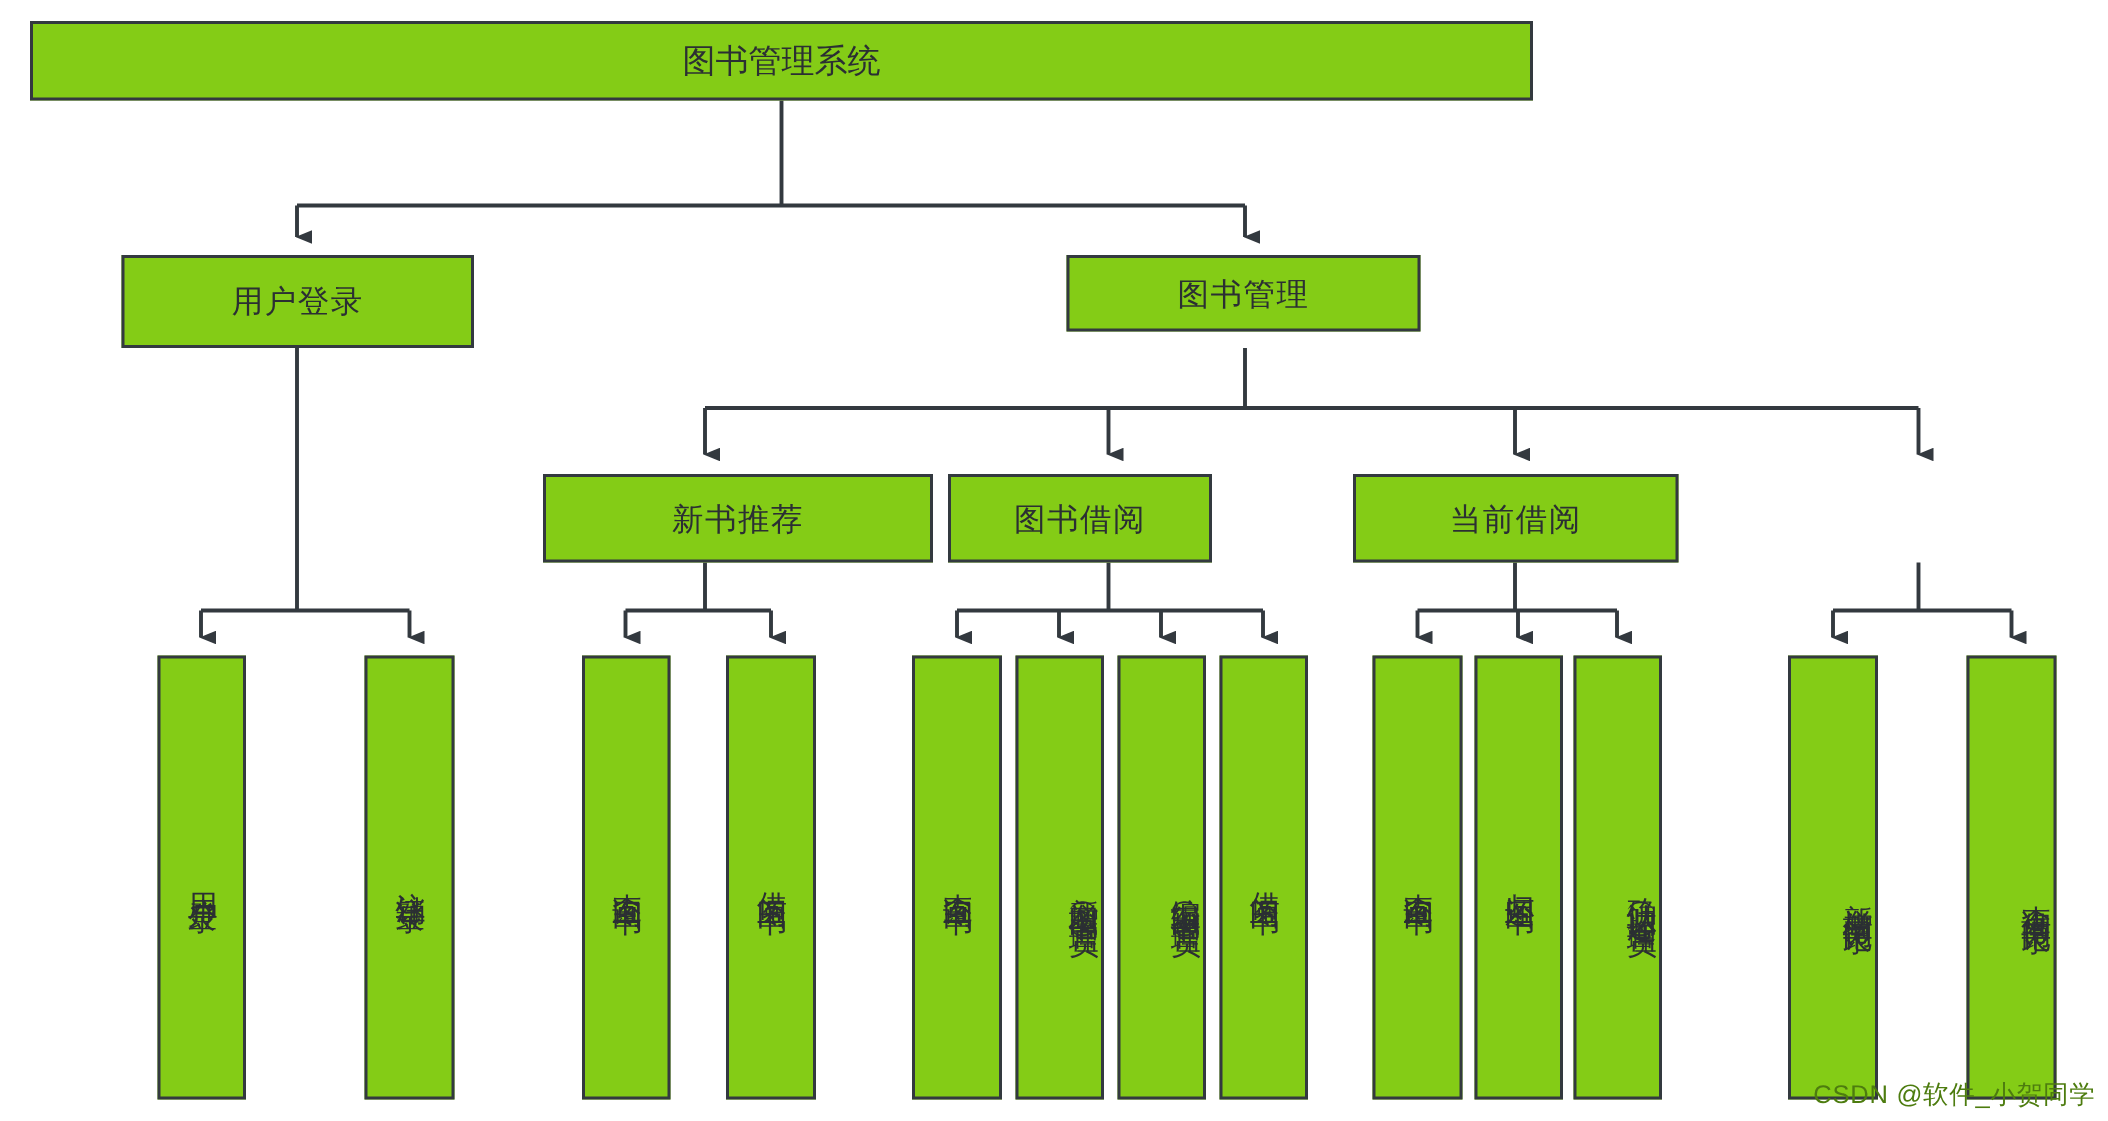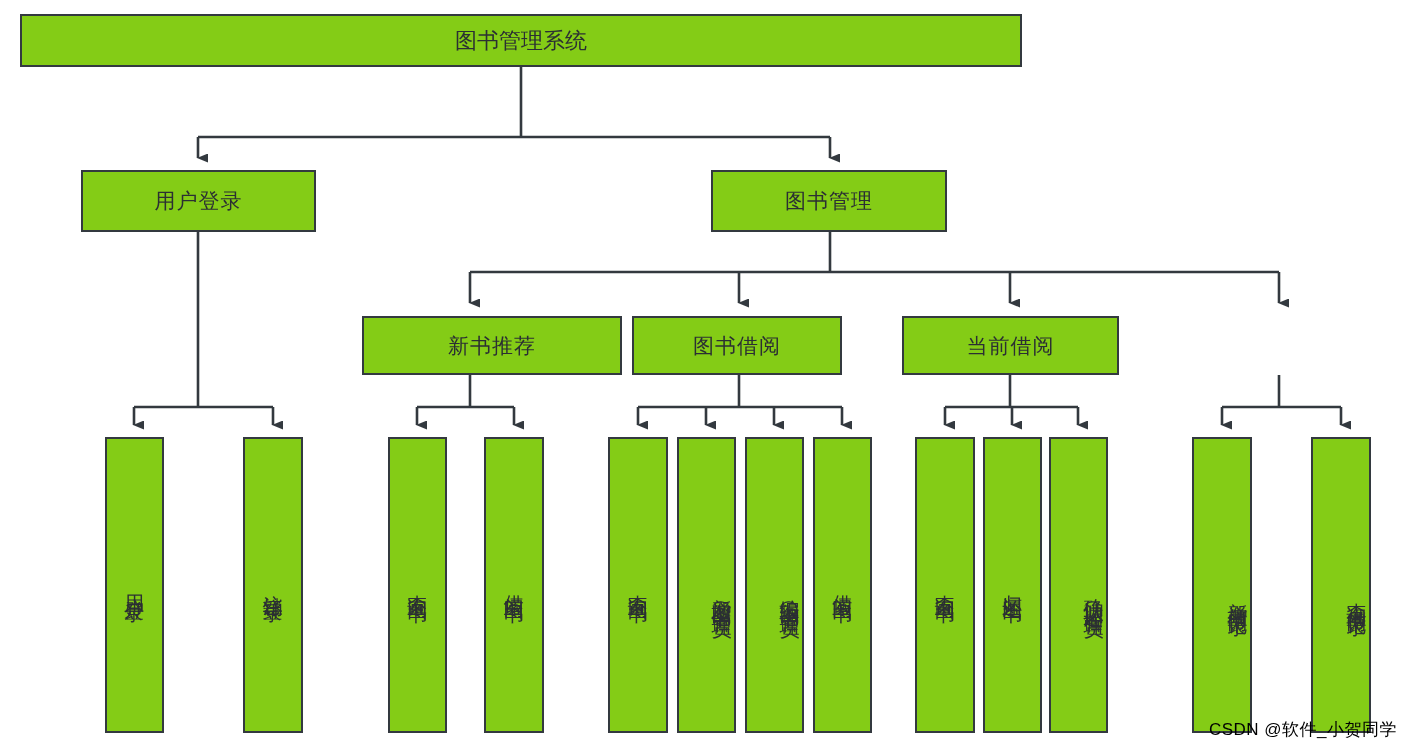--- a/index.html
+++ b/index.html
@@ -7,21 +7,21 @@
   #canvas{position:relative;width:1405px;height:747px;background:#ffffff;overflow:hidden;}
   .node{position:absolute;box-sizing:border-box;background:#84cc16;border:2.5px solid #33393f;
         display:flex;align-items:center;justify-content:center;color:#2b2f33;}
   .node.h{font-size:21px;letter-spacing:1px;}
   .node.root{font-size:22px;}
   .node.leaf{font-size:20px;writing-mode:vertical-rl;text-orientation:upright;
              align-items:flex-start;justify-content:center;padding-top:22px;line-height:1.22;
              letter-spacing:3px;}
   .node.leaf.short{align-items:center;padding-top:0;}
   svg.edges{position:absolute;left:0;top:0;width:1405px;height:747px;pointer-events:none;}
-  .wm{position:absolute;right:8px;bottom:6px;font-size:17px;color:#000000;white-space:nowrap;
+  .wm{position:absolute;right:8px;bottom:6px;font-size:17px;color:#4d7c0f;white-space:nowrap;
       letter-spacing:.5px;}
 </style>
 </head>
 <body>
 
 <div id="canvas">
 
   <svg class="edges" viewBox="0 0 1405 747">
     <defs>
       <marker id="arrow" markerWidth="9" markerHeight="11" refX="4.5" refY="10" orient="auto" markerUnits="userSpaceOnUse">
@@ -68,24 +68,24 @@
       <path d="M1279,375 L1279,407"></path>
       <path d="M1222,407 L1341,407"></path>
       <path d="M1222,407 L1222,425" marker-end="url(#arrow)"></path>
       <path d="M1341,407 L1341,425" marker-end="url(#arrow)"></path>
     </g>
   </svg>
 
   <div class="node root" style="left: 20px; top: 14px; width: 1002px; height: 53px;">图书管理系统</div>
 
   <div class="node h" style="left: 81px; top: 170px; width: 235px; height: 62px;">用户登录</div>
-  <div class="node h" style="left: 711px; top: 170px; width: 236px; height: 62px;">图书管理</div>
+  <div class="node h" style="left: 711px; top: 170px; width: 236px; height: 51px;">图书管理</div>
 
   <div class="node h" style="left: 362px; top: 316px; width: 260px; height: 59px;">新书推荐</div>
-  <div class="node h" style="left: 632px; top: 316px; width: 210px; height: 59px;">图书借阅</div>
+  <div class="node h" style="left: 632px; top: 316px; width: 176px; height: 59px;">图书借阅</div>
   <div class="node h" style="left: 902px; top: 316px; width: 217px; height: 59px;">当前借阅</div>
 
   <div class="node leaf short" style="left: 105px; top: 437px; width: 59px; height: 296px;">用户登录</div>
   <div class="node leaf short" style="left: 243px; top: 437px; width: 60px; height: 296px;">注销登录</div>
   <div class="node leaf short" style="left: 388px; top: 437px; width: 59px; height: 296px;">查询图书</div>
   <div class="node leaf short" style="left: 484px; top: 437px; width: 60px; height: 296px;">借阅图书</div>
   <div class="node leaf short" style="left: 608px; top: 437px; width: 60px; height: 296px;">查询图书</div>
   <div class="node leaf" style="left: 677px; top: 437px; width: 59px; height: 296px;">新增图书（管理员）</div>
   <div class="node leaf" style="left: 745px; top: 437px; width: 59px; height: 296px;">编辑图书（管理员）</div>
   <div class="node leaf short" style="left: 813px; top: 437px; width: 59px; height: 296px;">借阅图书</div>

